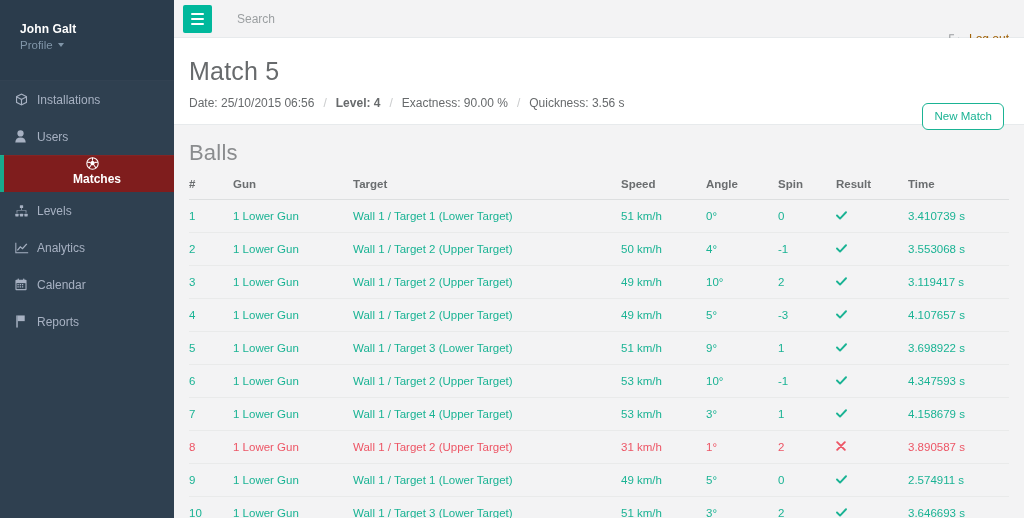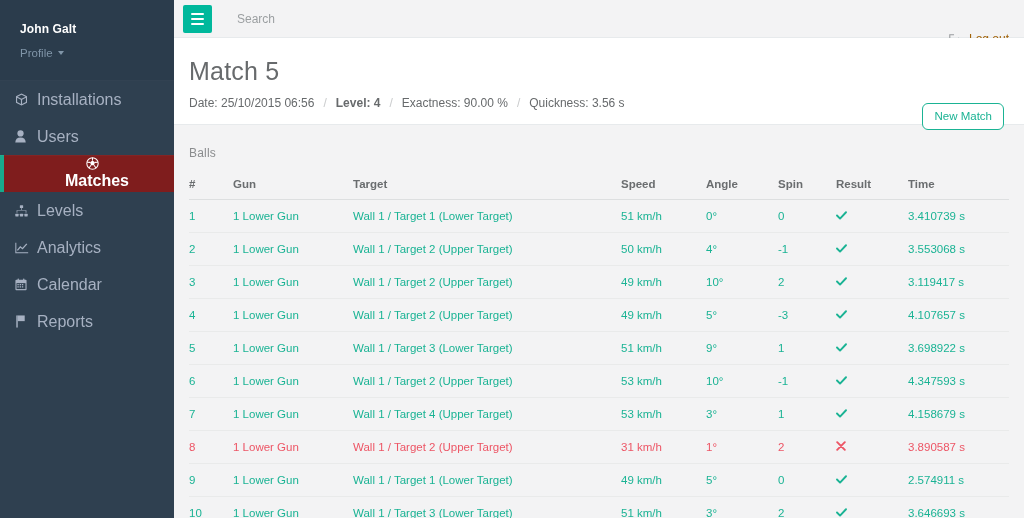--- a/index.html
+++ b/index.html
@@ -36,40 +36,40 @@
     color: #ffffff;
     font-size: 12px;
     font-weight: bold;
     line-height: 14px;
     letter-spacing: .1px;
   }
   .profile-sub {
     color: #8095a8;
     font-size: 11.5px;
     line-height: 14px;
-    margin-top: 10px;
+    margin-top: 2px;
     display: flex;
     align-items: center;
     gap: 5px;
   }
   .caret {
     width: 0; height: 0;
     border-left: 3.5px solid transparent;
     border-right: 3.5px solid transparent;
     border-top: 4px solid #8095a8;
     display: inline-block;
   }
   .nav { padding-top: 0; }
   .nav-item {
     height: 37px;
     display: flex;
     align-items: center;
     padding-left: 15px;
     color: #a7b1c2;
-    font-size: 16px;
+    font-size: 12px;
     cursor: pointer;
     position: relative;
   }
   .nav-item .nav-ico {
     width: 17px;
     flex: 0 0 17px;
     display: flex;
     align-items: center;
     justify-content: flex-start;
     color: #a7b1c2;
@@ -201,21 +201,21 @@
   .content {
     padding: 17px 0 0 0;
     height: 393px;
     overflow: hidden;
   }
   .panel {
     background: #f3f3f4;
     padding: 0 15px;
   }
   .panel-title {
-    font-size: 12px;
+    font-size: 22px;
     color: #8a8c8e;
     font-weight: normal;
     margin: 0 0 14px 0;
     line-height: 22px;
     letter-spacing: .2px;
   }
   table.balls {
     width: 100%;
     border-collapse: collapse;
     font-size: 11.5px;

